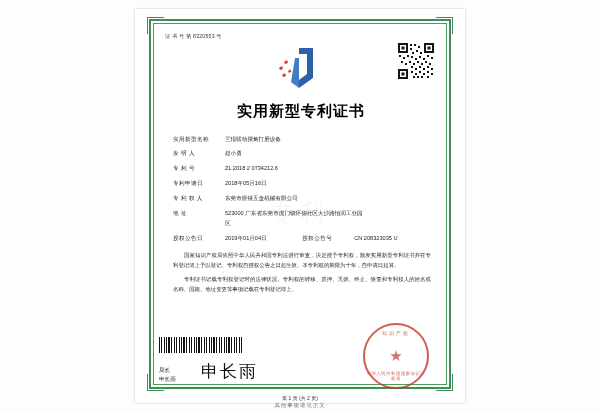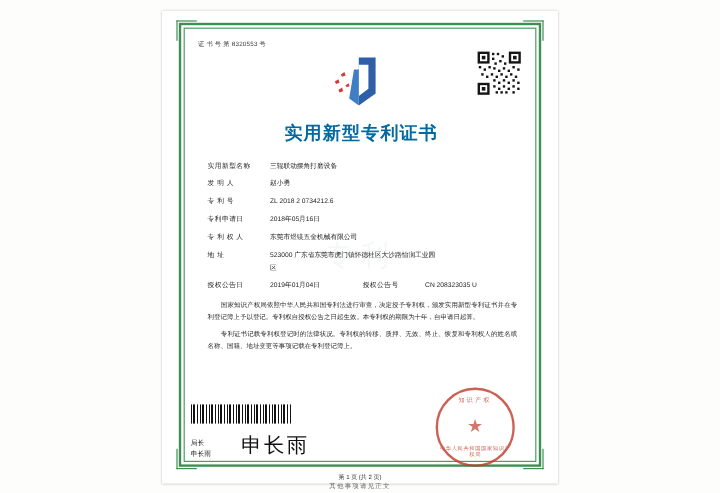--- a/index.html
+++ b/index.html
@@ -66,21 +66,21 @@
   .qr-inner{
     position:absolute;right:2px;top:0px;
     width:38px;height:38px;
   }
   .title{
     text-align:center;
     font-family:"Liberation Serif", serif;
     font-weight:bold;
     font-size:15px;
     letter-spacing:1px;
-    color:#0369a1;
+    color:#000000;
     margin-top:2px;
   }
   .fields{
     margin-top:14px;
     padding-left:8px;
     padding-right:4px;
   }
   .field{
     display:flex;
     font-size:5.6px;

